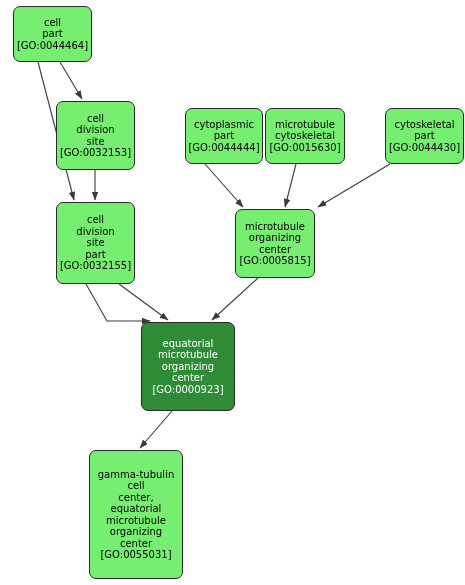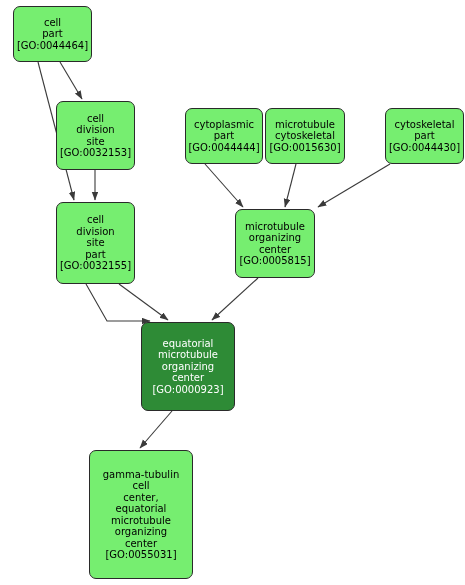--- a/index.html
+++ b/index.html
@@ -115,21 +115,21 @@
         <span class="line">center</span>
         <span class="line">[GO:0005815]</span>
       </div>
       <div class="node dark" style="left: 141px; top: 322px; width: 94px; height: 89px;">
         <span class="line">equatorial</span>
         <span class="line">microtubule</span>
         <span class="line">organizing</span>
         <span class="line">center</span>
         <span class="line">[GO:0000923]</span>
       </div>
-      <div class="node light" style="left: 89px; top: 450px; width: 104px; height: 129px;">
+      <div class="node light" style="left: 89px; top: 450px; width: 94px; height: 129px;">
         <span class="line">gamma-tubulin</span>
         <span class="line">cell</span>
         <span class="line">center,</span>
         <span class="line">equatorial</span>
         <span class="line">microtubule</span>
         <span class="line">organizing</span>
         <span class="line">center</span>
         <span class="line">[GO:0055031]</span>
       </div>
     </div>

